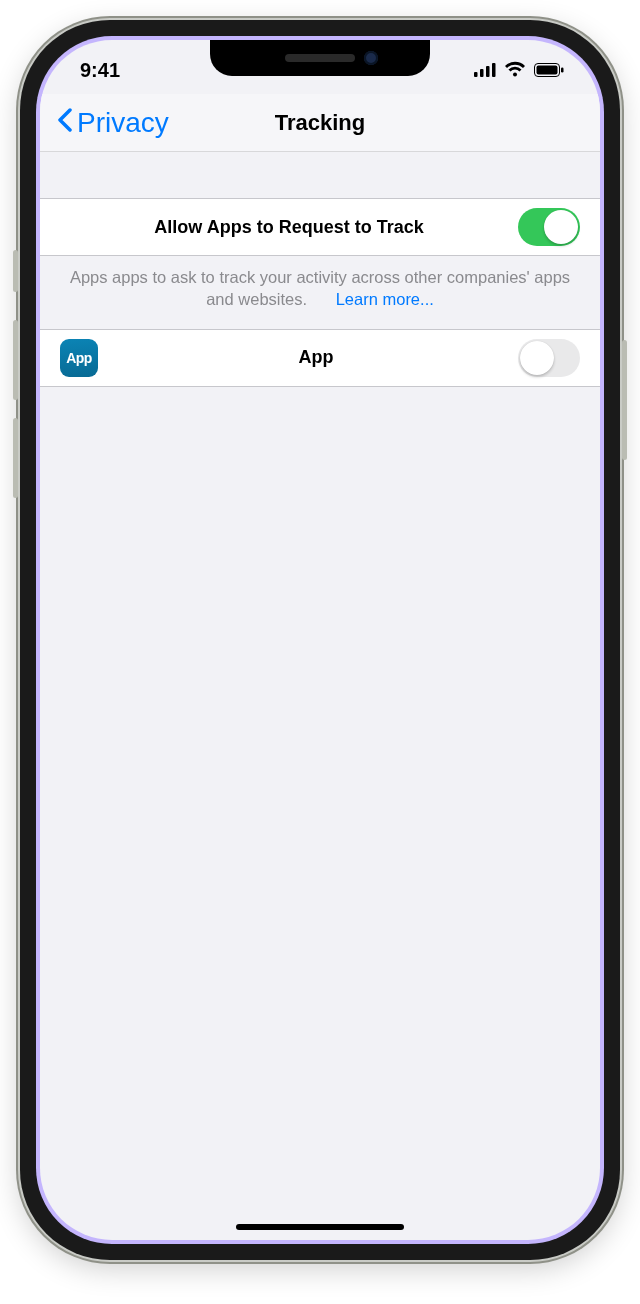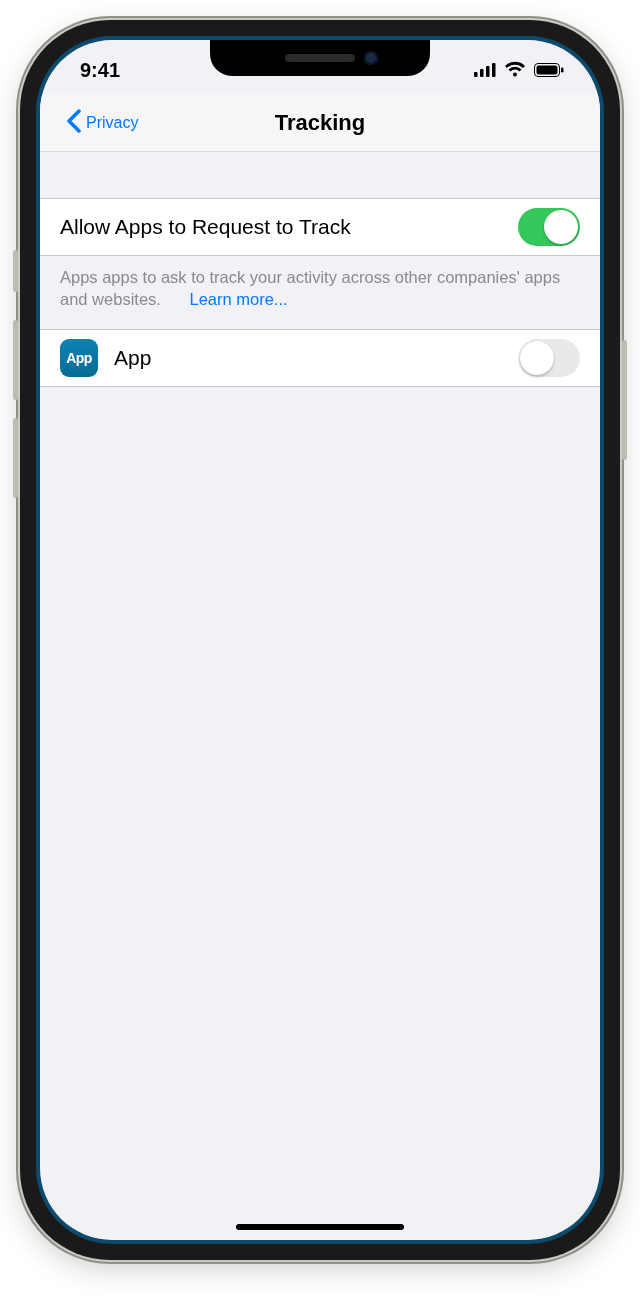--- a/index.html
+++ b/index.html
@@ -35,23 +35,24 @@
     
     .side-btn { position: absolute; background: #babcb3; border-radius: 3px; }
     .side-left1 { left: -7px; top: 230px; width: 5px; height: 42px; }
     .side-left2 { left: -7px; top: 300px; width: 5px; height: 80px; }
     .side-left3 { left: -7px; top: 398px; width: 5px; height: 80px; }
     .side-right { right: -7px; top: 320px; width: 5px; height: 120px; }
 
     .screen-wrap {
       width: 100%;
       height: 100%;
-      background: #0c4a6e;
+      background: #c4b5fd;
       border-radius: 76px;
       padding: 4px;
+      text-align: center;
     }
     .screen {
       position: relative;
       width: 100%;
       height: 100%;
       background: #f2f2f6;
       border-radius: 72px;
       overflow: hidden;
     }
     
@@ -92,27 +93,27 @@
       position: relative;
       height: 58px;
       border-bottom: 1px solid rgba(0,0,0,0.12);
       background: #f6f6f9;
       display: flex;
       align-items: center;
       justify-content: center;
     }
     .nav-back {
       position: absolute;
-      left: 26px;
+      left: 17px;
       top: 50%;
       transform: translateY(-50%);
       display: flex;
       align-items: center;
       color: #007aff;
-      font-size: 16px;
+      font-size: 28px;
       font-weight: 400;
       cursor: pointer;
     }
     .nav-back svg { margin-right: 4px; }
     .nav-title {
       font-size: 22px;
       font-weight: 700;
       color: #000;
     }
 
@@ -125,23 +126,23 @@
       display: flex;
       align-items: center;
       background: #fff;
       padding: 0 20px;
       border-top: 0.5px solid #c7c7cc;
       border-bottom: 0.5px solid #c7c7cc;
       min-height: 58px;
     }
     .row-label {
       flex: 1;
-      font-size: 21px;
+      font-size: 18px;
       color: #000;
-      font-weight: 400;
+      font-weight: 700;
     }
     .row-icon {
       width: 38px;
       height: 38px;
       border-radius: 9px;
       background: linear-gradient(175deg, #0b84b5 0%, #086a94 100%);
       margin-right: 16px;
       display: flex;
       align-items: center;
       justify-content: center;

